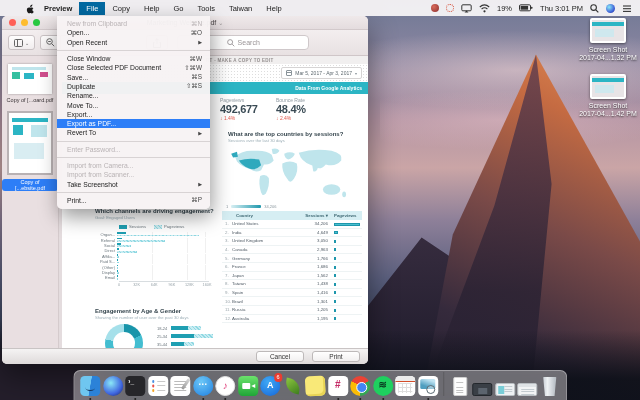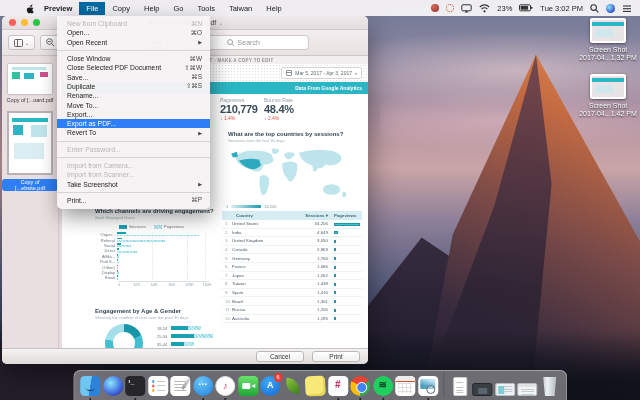--- a/index.html
+++ b/index.html
@@ -94,21 +94,21 @@
     background-image:radial-gradient(#ddd 0.5px, transparent 0.8px); background-size:3px 3px; }
   .date-chip { position:absolute; right:6px; top:11px; height:12px; background:#fff; border:1px solid #d6d4d4; border-radius:2px;
     display:flex; align-items:center; gap:3px; padding:0 4px; font-size:5px; color:#5f6a70; }
   .cal-icon { width:6px; height:6px; border:1px solid #8a949a; border-radius:1px; position:relative; }
   .cal-icon::before { content:""; position:absolute; left:0; right:0; top:1px; height:1px; background:#8a949a; }
   .chip-chevron { color:#8a949a; font-size:4px; }
   .teal-banner { position:absolute; left:0; top:26px; width:100%; height:12px; background:#2cb5c4; }
   .teal-banner span { position:absolute; right:6px; top:3px; color:#fff; font-size:5px; font-weight:bold; }
 
   .metric { position:absolute; top:41px; }
-  .metric.m1 { left:158px; } .metric.m2 { left:202px; }
+  .metric.m1 { left:158px; } .metric.m2 { left:214px; }
   .metric .lab { font-size:5px; color:#909ba3; }
   .metric .val { font-size:11px; font-weight:bold; color:#3a4b55; letter-spacing:-.3px; line-height:12px; }
   .metric .delta { font-size:5px; color:#e2574b; }
 
   .card { position:absolute; background:#fff; }
   .card-title { font-size:6px; font-weight:bold; color:#37474f; }
   .card-sub { font-size:4.2px; color:#9fb0b8; margin-top:1px; }
 
   .countries { left:160px; top:70px; width:140px; height:200px; }
   .map-svg { display:block; margin:4px auto 0; }
@@ -340,21 +340,21 @@
             <span class="cal-icon"></span>
             <span>Mar 5, 2017 - Apr 3, 2017</span>
             <span class="chip-chevron">▾</span>
           </div>
           <div class="teal-banner">
               <span>Data From Google Analytics</span>
             </div>
 
           <div class="metric m1">
             <div class="lab">Pageviews</div>
-            <div class="val">210,779</div>
+            <div class="val">492,677</div>
             <div class="delta">↓ 1.4%</div>
           </div>
           <div class="metric m2">
             <div class="lab">Bounce Rate</div>
             <div class="val">48.4%</div>
             <div class="delta">↓ 2.4%</div>
           </div>
 
           <div class="card countries">
             <div class="card-title" style="margin:5px 6px 0;">What are the top countries by sessions?</div>
@@ -681,29 +681,29 @@
             <path d="M3.5,8.5 L7.5,8.5 L5.5,6.5 Z" fill="#333"></path>
           </svg>
         </span>
       <span>
           <svg width="11" height="9" viewBox="0 0 11 9">
             <path d="M0.8,3 Q5.5,-1.2 10.2,3" fill="none" stroke="#333" stroke-width="1.1"></path>
             <path d="M2.6,5 Q5.5,2.4 8.4,5" fill="none" stroke="#333" stroke-width="1.1"></path>
             <circle cx="5.5" cy="7.3" r="1.1" fill="#333"></circle>
           </svg>
         </span>
-      <span class="mb-batt-label">23%</span>
+      <span class="mb-batt-label">19%</span>
       <span>
           <svg width="14" height="8" viewBox="0 0 14 8">
             <rect x="0.5" y="0.8" width="11" height="6" rx="1.2" fill="none" stroke="#333"></rect>
             <rect x="1.6" y="1.9" width="7.5" height="3.8" fill="#333"></rect>
             <rect x="12" y="2.8" width="1.4" height="2" rx="0.5" fill="#333"></rect>
           </svg>
         </span>
-      <span class="mb-clock">Tue 3:02 PM</span>
+      <span class="mb-clock">Thu 3:01 PM</span>
       <span>
           <svg width="9" height="9" viewBox="0 0 9 9">
             <circle cx="3.6" cy="3.6" r="2.8" fill="none" stroke="#333" stroke-width="1.1"></circle>
             <line x1="5.8" y1="5.8" x2="8.3" y2="8.3" stroke="#333" stroke-width="1.2"></line>
           </svg>
         </span>
       <span class="siri-dot"></span>
       <span>
           <svg width="10" height="9" viewBox="0 0 10 9">
             <line x1="1" y1="2" x2="9" y2="2" stroke="#333" stroke-width="1.1"></line>

